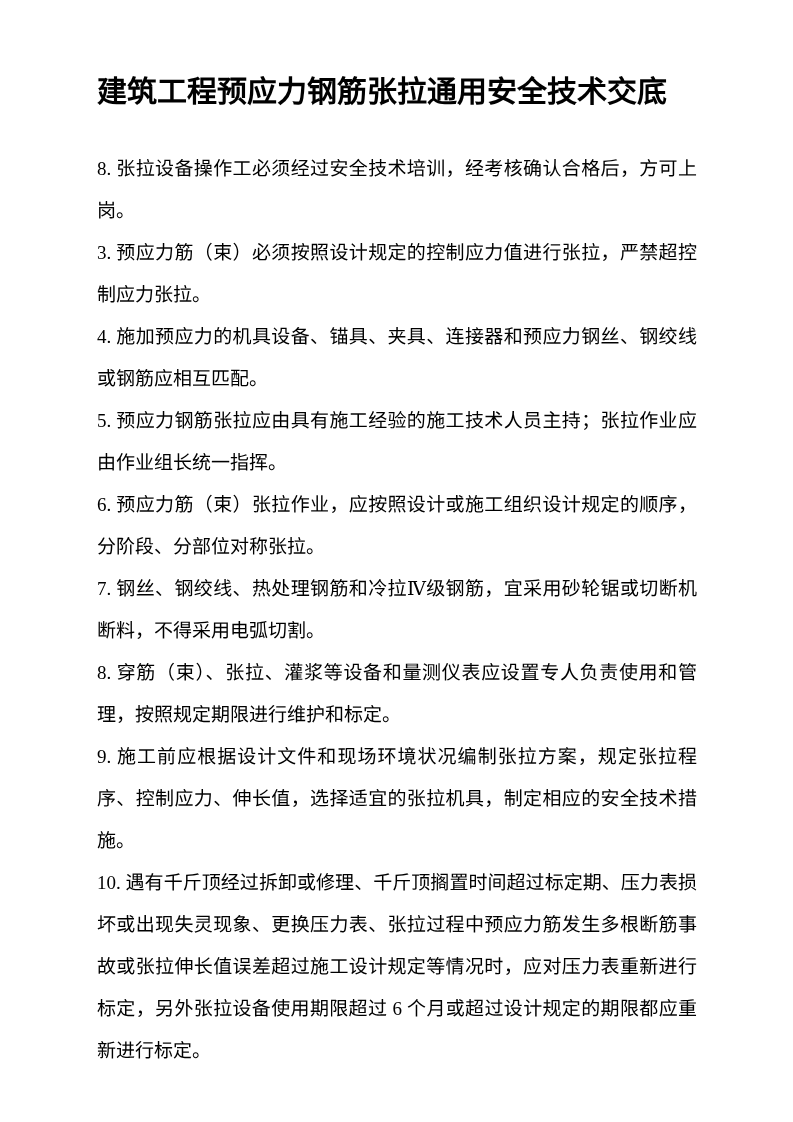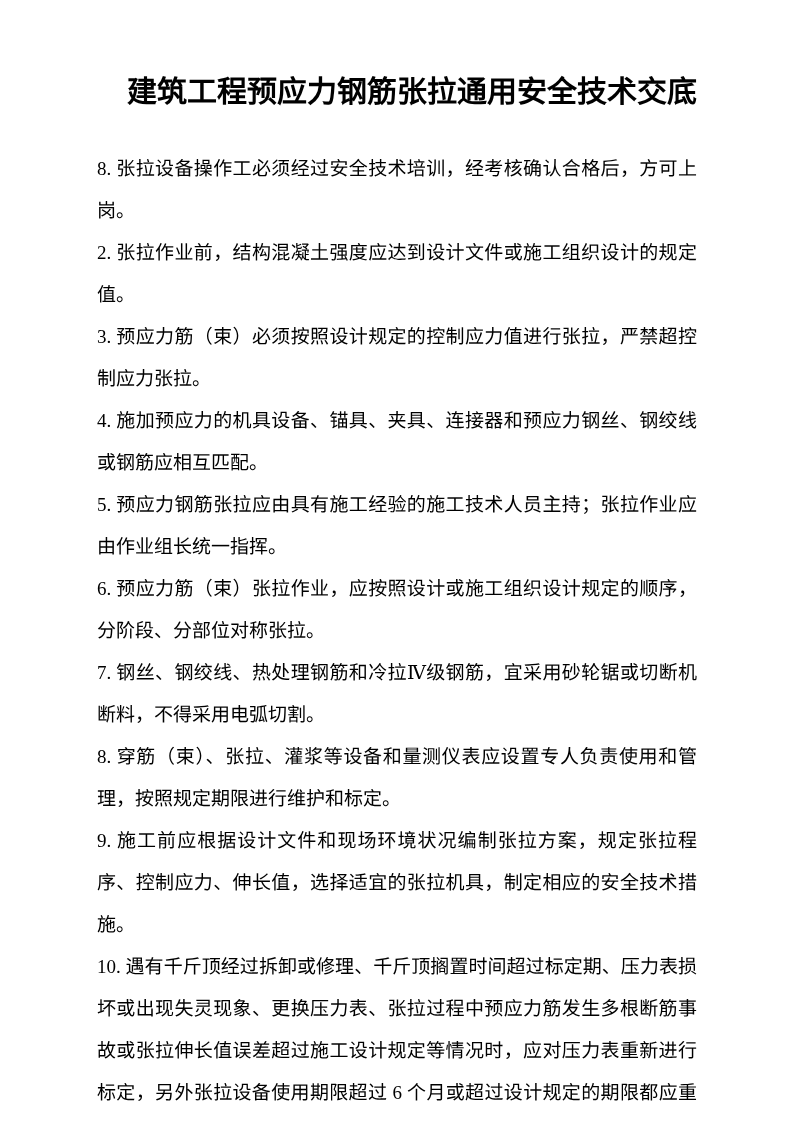--- a/index.html
+++ b/index.html
@@ -17,21 +17,21 @@
     padding: 70px 96px 0 97px;
     overflow: hidden;
     font-family: "Liberation Serif", "DejaVu Serif", serif;
   }
   .doc-title {
     margin: 0 0 34px 0;
     font-family: "DejaVu Sans", "Liberation Sans", sans-serif;
     font-weight: bold;
     font-size: 30px;
     line-height: 44px;
-    text-align: right;
+    text-align: left;
     letter-spacing: 0px;
     white-space: nowrap;
   }
   .clauses {
     font-size: 19px;
     line-height: 42px;
   }
   .clause {
     margin: 0;
     text-align: justify;
@@ -40,21 +40,20 @@
   }
 </style>
 </head>
 <body>
 
 <div class="page">
   <h1 class="doc-title">建筑工程预应力钢筋张拉通用安全技术交底</h1>
 
   <div class="clauses">
     <p class="clause">8. 张拉设备操作工必须经过安全技术培训，经考核确认合格后，方可上岗。</p>
-    <p class="clause">2. 张拉作业前，结构混凝土强度应达到设计文件或施工组织设计的规定值。</p>
     <p class="clause">3. 预应力筋（束）必须按照设计规定的控制应力值进行张拉，严禁超控制应力张拉。</p>
     <p class="clause">4. 施加预应力的机具设备、锚具、夹具、连接器和预应力钢丝、钢绞线或钢筋应相互匹配。</p>
     <p class="clause">5. 预应力钢筋张拉应由具有施工经验的施工技术人员主持；张拉作业应由作业组长统一指挥。</p>
     <p class="clause">6. 预应力筋（束）张拉作业，应按照设计或施工组织设计规定的顺序，分阶段、分部位对称张拉。</p>
     <p class="clause">7. 钢丝、钢绞线、热处理钢筋和冷拉Ⅳ级钢筋，宜采用砂轮锯或切断机断料，不得采用电弧切割。</p>
     <p class="clause">8. 穿筋（束）、张拉、灌浆等设备和量测仪表应设置专人负责使用和管理，按照规定期限进行维护和标定。</p>
     <p class="clause">9. 施工前应根据设计文件和现场环境状况编制张拉方案，规定张拉程序、控制应力、伸长值，选择适宜的张拉机具，制定相应的安全技术措施。</p>
     <p class="clause">10. 遇有千斤顶经过拆卸或修理、千斤顶搁置时间超过标定期、压力表损坏或出现失灵现象、更换压力表、张拉过程中预应力筋发生多根断筋事故或张拉伸长值误差超过施工设计规定等情况时，应对压力表重新进行标定，另外张拉设备使用期限超过 6 个月或超过设计规定的期限都应重新进行标定。</p>
 
   </div>

